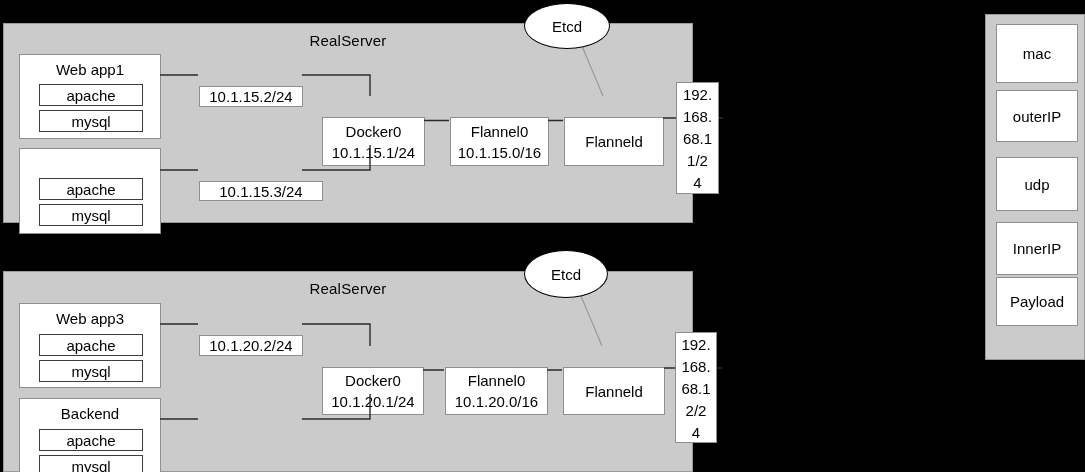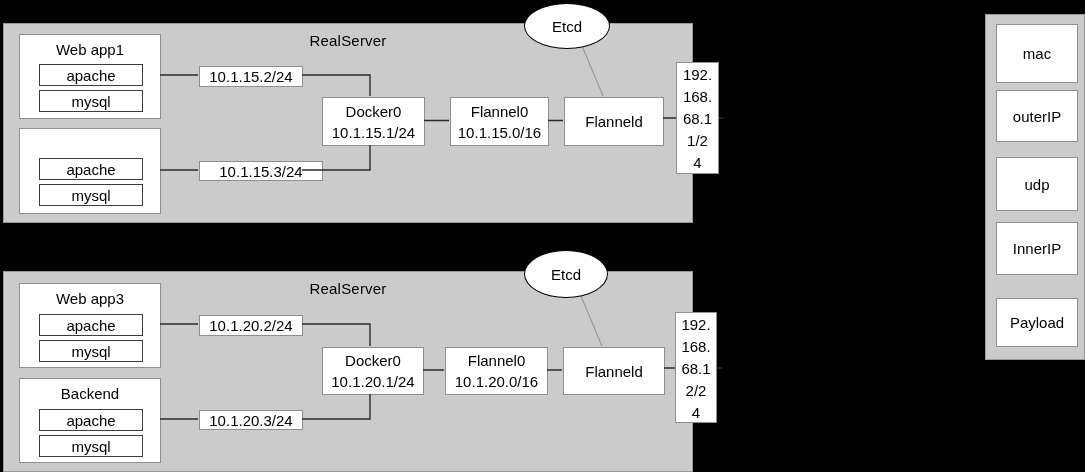--- a/index.html
+++ b/index.html
@@ -12,21 +12,21 @@
   .server{
     background:var(--server-fill,#cbcbcb);
     border:1px solid var(--server-border,#9a9a9a);
     z-index:1;
   }
   .server-title{
     position:absolute;left:0;top:8px;width:100%;
     text-align:center;letter-spacing:.2px;
   }
   .whitebox{
-    background:#fff;border:1px solid var(--box-border,#8f8f8f);
+    background:#fff;border:1px solid var(--box-border,#8f8f8f);margin-top:20px;
   }
   .app-box{z-index:3;}
   .app-name{display:block;text-align:center;margin-top:6px;}
   .chip{
     position:absolute;left:19px;width:104px;height:22px;
     background:#fff;border:1px solid var(--chip-border,#3d3d3d);
     text-align:center;line-height:21px;box-sizing:border-box;
   }
   .label-box{
     text-align:center;line-height:20px;z-index:3;
@@ -113,21 +113,20 @@
     <div class="chip" style="top:56px;">mysql</div>
   </div>
 
   <div class="abs whitebox app-box" style="left:15px;top:106px;width:142px;height:85px;">
     <span class="app-name">Backend</span>
     <div class="chip" style="top:30px;">apache</div>
     <div class="chip" style="top:56px;">mysql</div>
   </div>
 
   <div class="abs whitebox label-box" style="left:195px;top:43px;width:104px;height:21px;">10.1.20.2/24</div>
-  <div class="abs whitebox label-box" style="left:195px;top:138px;width:104px;height:20px;">10.1.20.3/24</div>
 
   <div class="abs whitebox node" style="left:318px;top:75px;width:102px;height:48px;">
     <span>Docker0</span>
     <span>10.1.20.1/24</span>
   </div>
 
   <div class="abs whitebox node" style="left:441px;top:75px;width:103px;height:48px;">
     <span>Flannel0</span>
     <span>10.1.20.0/16</span>
   </div>
@@ -145,21 +144,21 @@
 168.
 68.1
 2/2
 4</div>
 
 <div class="abs panel" style="left:985px;top:14px;width:100px;height:346px;">
   <div class="panel-box" style="top:9px;height:59px;">mac</div>
   <div class="panel-box" style="top:75px;height:52px;">outerIP</div>
   <div class="panel-box" style="top:207px;height:53px;">InnerIP</div>
   <div class="panel-box" style="top:142px;height:54px;">udp</div>
-  <div class="panel-box" style="top:283px;height:49px;">Payload</div>
+  <div class="panel-box" style="top:262px;height:49px;">Payload</div>
 </div>
 
 <svg class="wires" width="1085" height="472">
 
   <path class="wire" d="M160 75 H198 M302 75 H370 V96 M160 170 H198 M302 170 H370 V145
                         M424 120.5 H449 M548 120.5 H563 M663 118 H676 M719 118 H723"></path>
 
   <path class="wire" d="M160 324 H198 M302 324 H370 V346 M160 419 H198 M302 419 H370 V394
                         M423 370 H444 M547 370 H562 M664 368 H675 M716 368 H722"></path>
 

